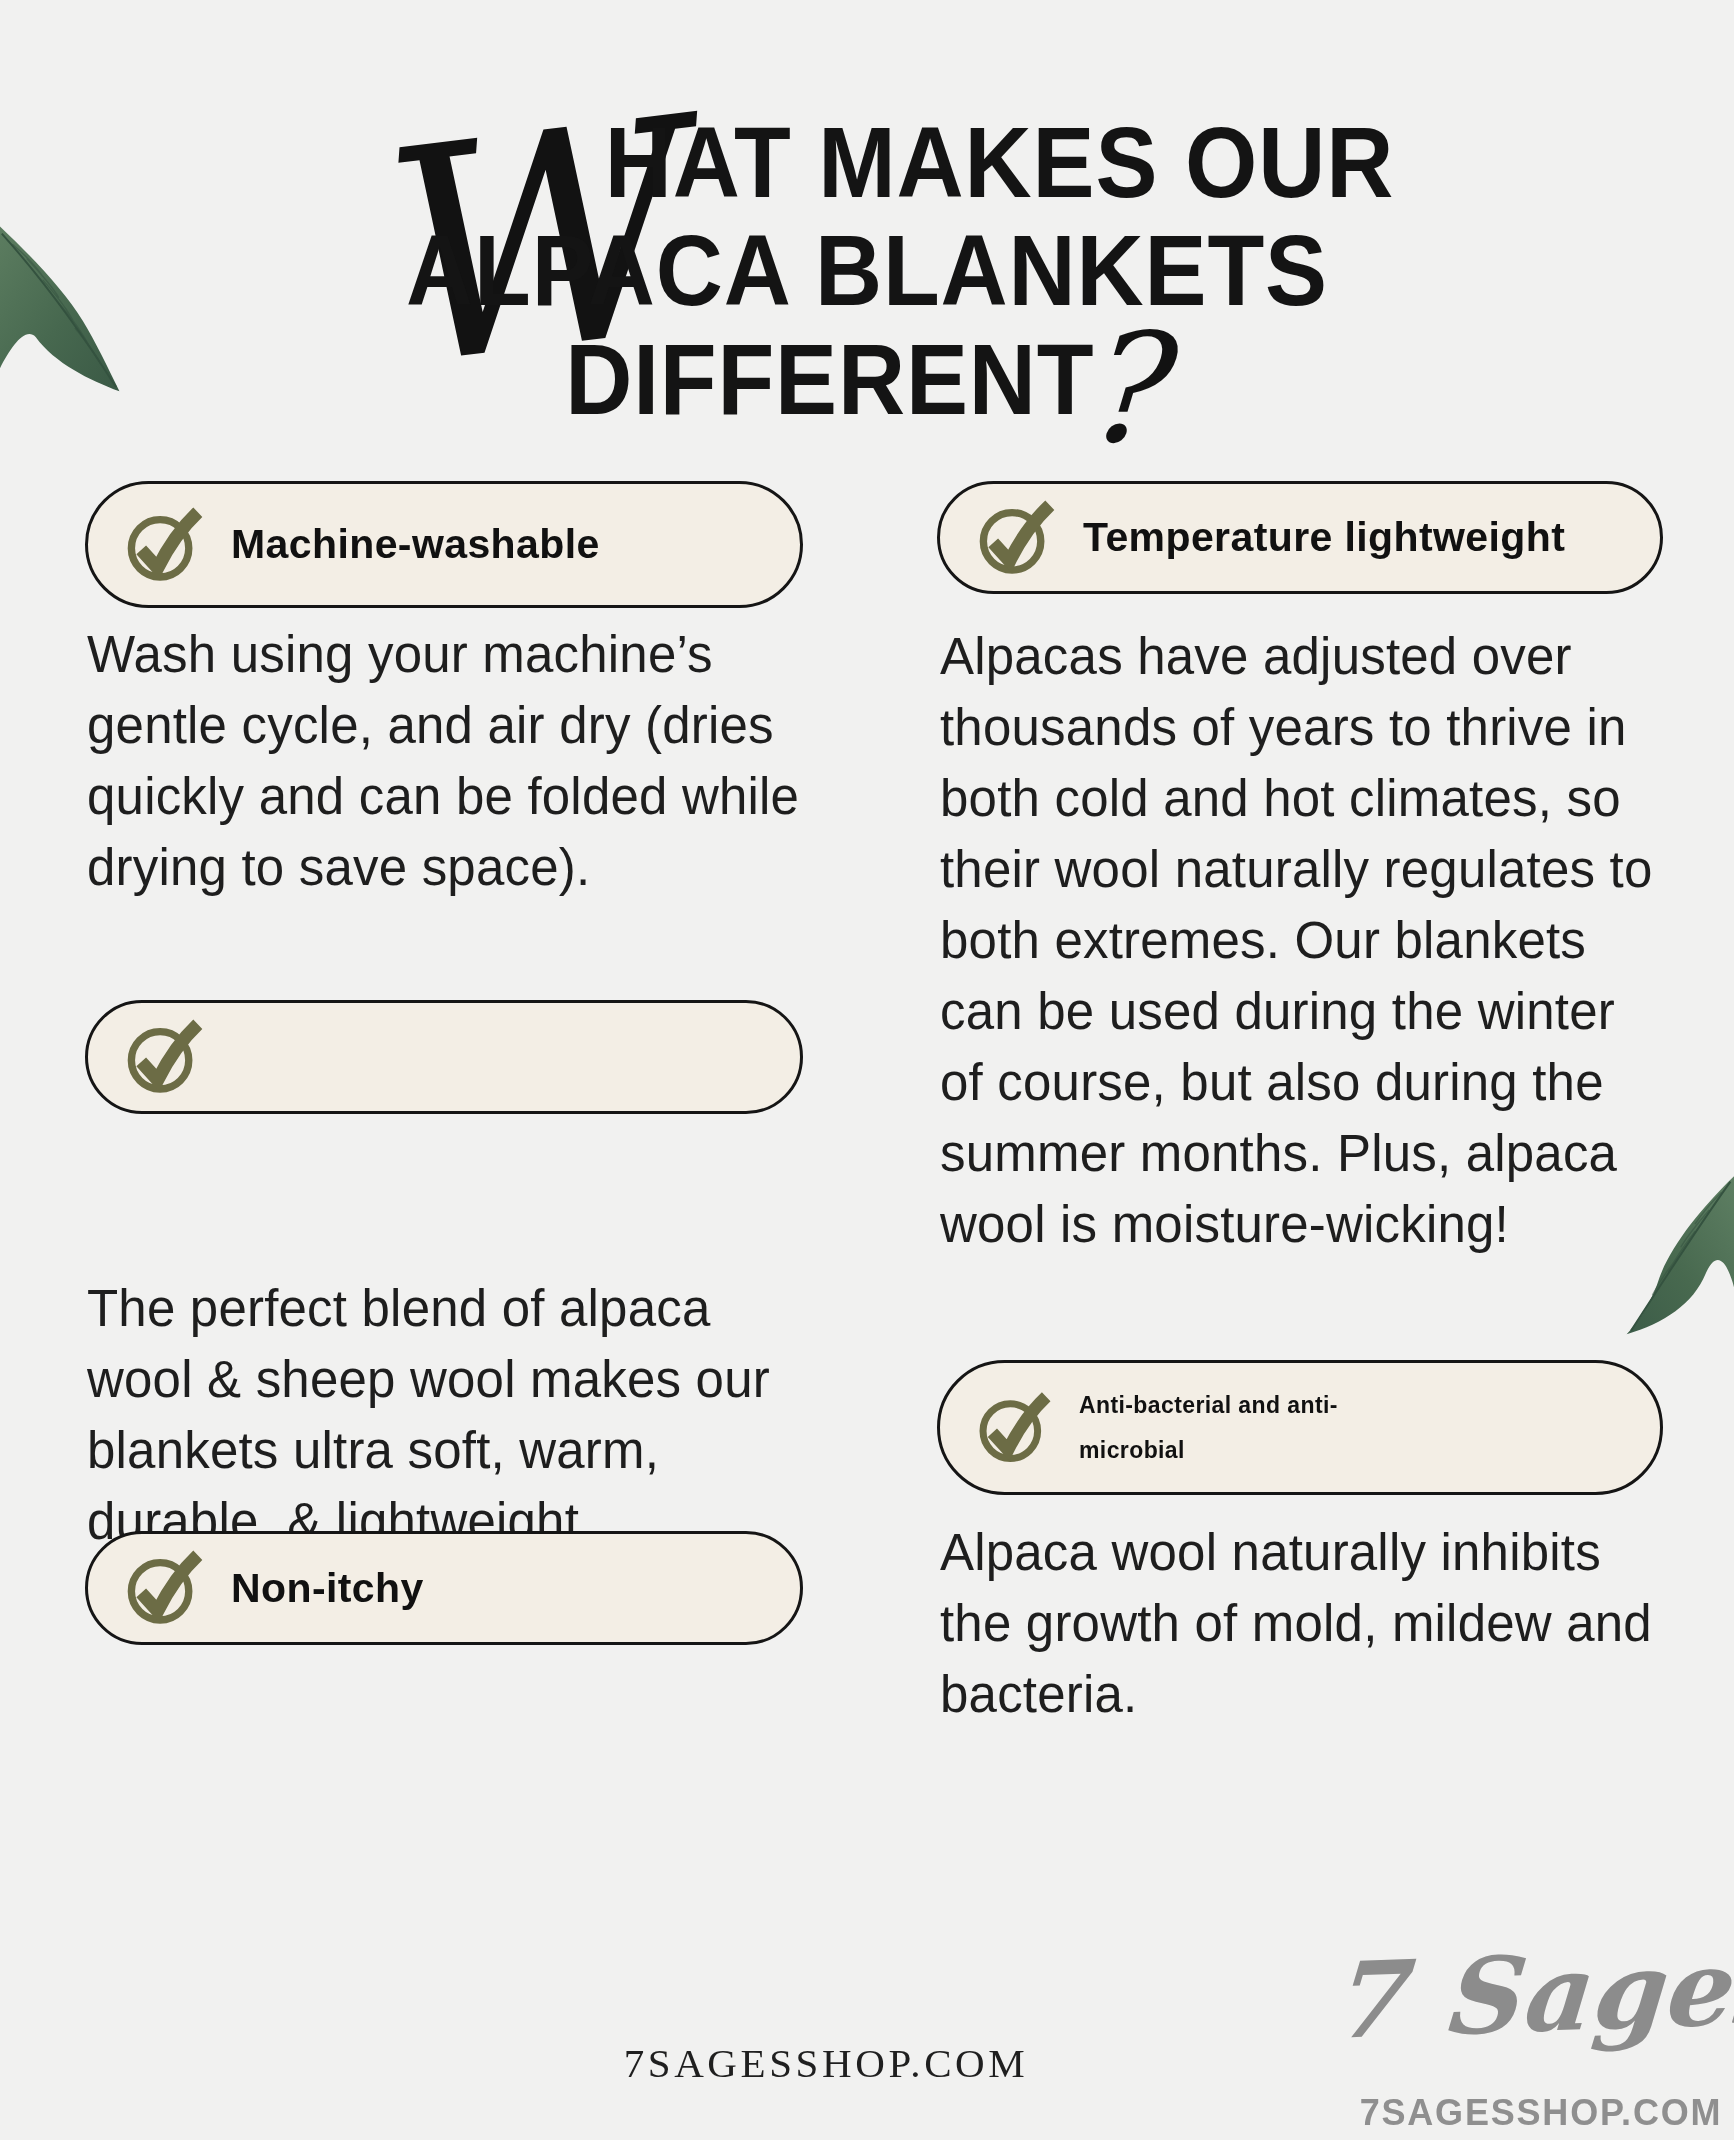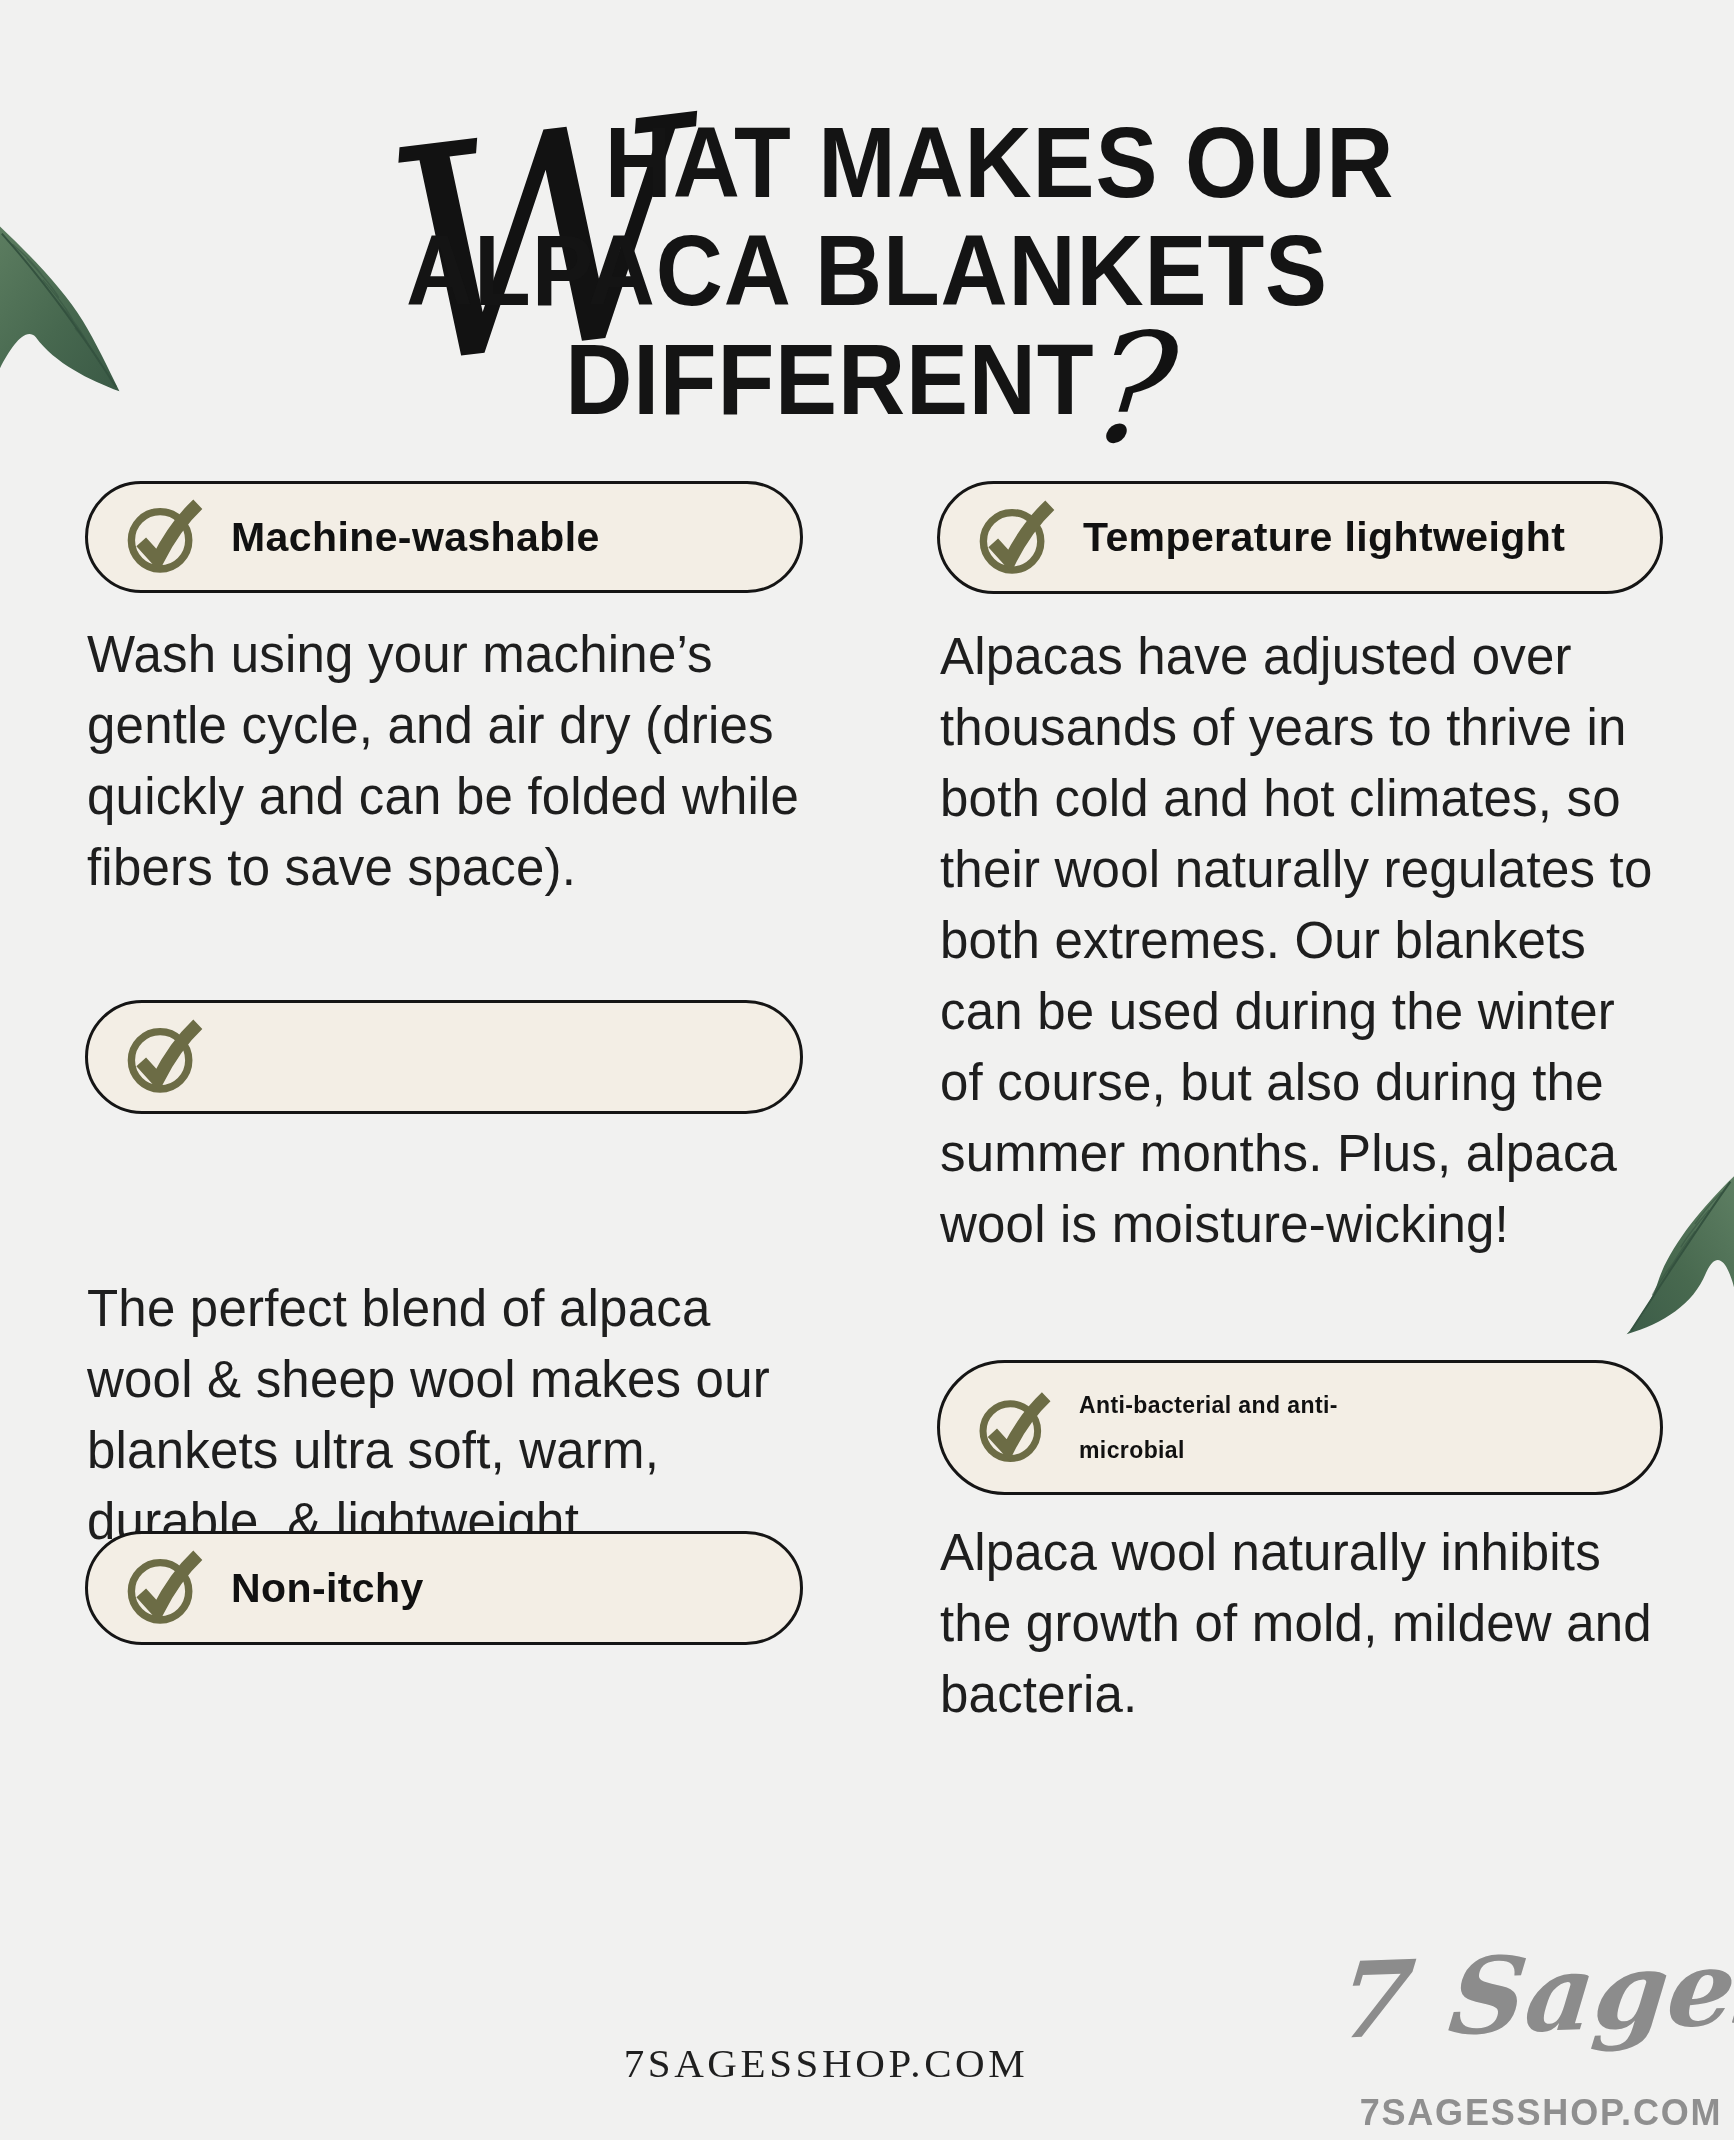--- a/index.html
+++ b/index.html
@@ -40,21 +40,21 @@
     position:absolute; box-sizing:border-box;
     display:flex; align-items:center;
     background:#f3eee5; border:3.6px solid #151515; border-radius:70px;
     padding:0 36px;
   }
   .pill .check { width:82px; height:82px; flex:0 0 auto; margin-right:25px; }
   .pill .label {
     font-weight:700; font-size:41px; letter-spacing:0.4px; color:#111;
     white-space:pre-line;
   }
-  .pill-l1 { left:85px;  top:481px;  width:718px; height:112px; }
+  .pill-l1 { left:85px;  top:481px;  width:718px; height:127px; }
   .pill-l2 { left:85px;  top:1000px; width:718px; height:114px; }
   .pill-l3 { left:85px;  top:1531px; width:718px; height:114px; }
   .pill-r1 { left:937px; top:481px;  width:726px; height:113px; }
   .pill-r2 { left:937px; top:1360px; width:726px; height:135px; }
   .pill-r2 .label { font-size:23px; line-height:45px; }
   .pill-r2 .check { width:78px; height:78px; }
 
   
   .para {
     position:absolute; font-size:51px; line-height:71px;
@@ -130,21 +130,21 @@
   <div class="pill pill-l1">
     <svg class="check" viewBox="0 0 100 100" aria-hidden="true">
       <circle cx="44" cy="54" r="35" fill="none" stroke="#6c6c45" stroke-width="9"></circle>
       <path d="M21,56 L41,78 C55,50 72,27 90,10" fill="none" stroke="#6c6c45" stroke-width="16"></path>
     </svg>
     <span class="label">Machine-washable</span>
   </div>
   <div class="para para-l1">Wash using your machine’s
 gentle cycle, and air dry (dries
 quickly and can be folded while
-fibers to save space).</div>
+drying to save space).</div>
 
   <div class="pill pill-l2">
     <svg class="check" viewBox="0 0 100 100" aria-hidden="true">
       <circle cx="44" cy="54" r="35" fill="none" stroke="#6c6c45" stroke-width="9"></circle>
       <path d="M21,56 L41,78 C55,50 72,27 90,10" fill="none" stroke="#6c6c45" stroke-width="16"></path>
     </svg>
   </div>
   <div class="para para-l2">The perfect blend of alpaca
 wool &amp; sheep wool makes our
 blankets ultra soft, warm,

